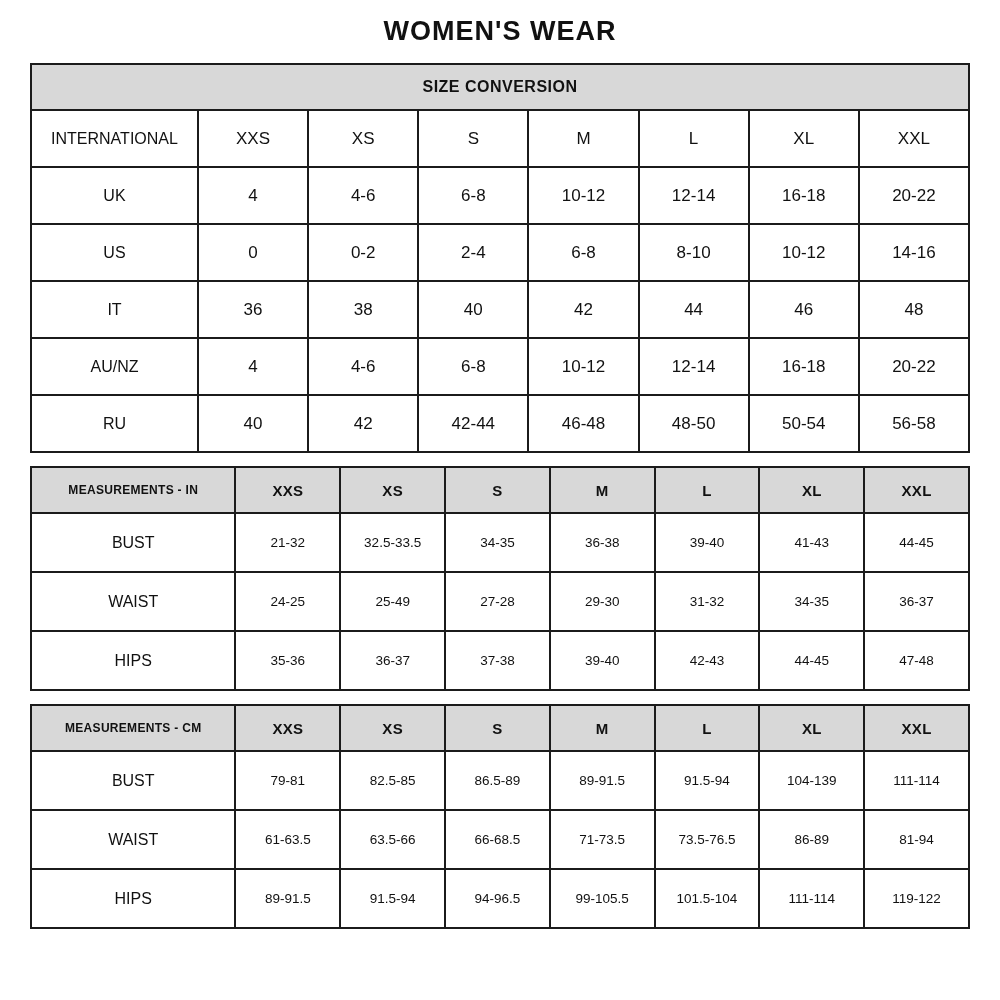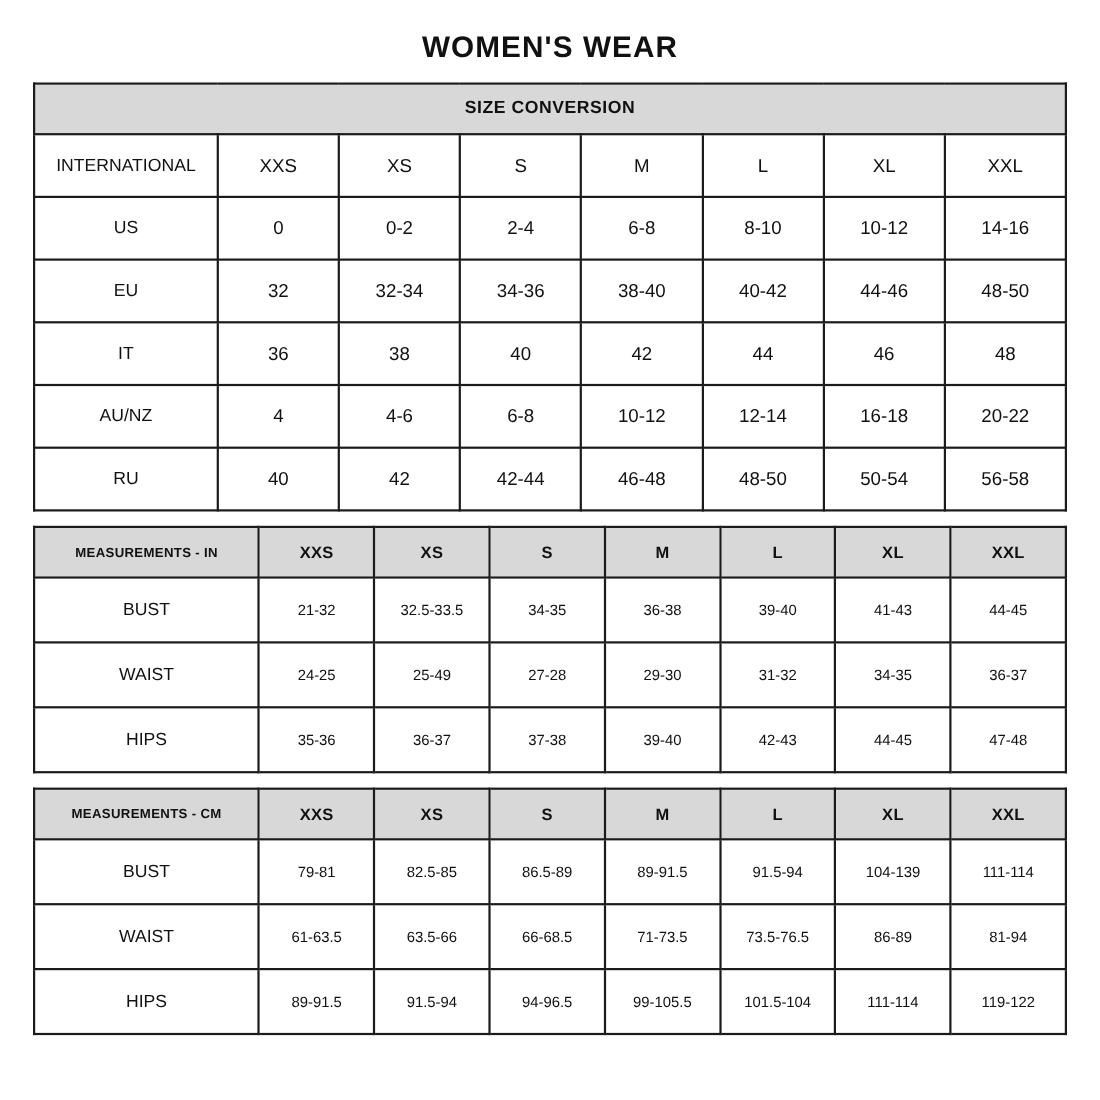--- a/index.html
+++ b/index.html
@@ -4,21 +4,21 @@
 <style>
   :root{
     --header-bg:#d8d8d8;
     --border:#1b1b1b;
     --text:#111111;
     --page-bg:#ffffff;
   }
   *{box-sizing:border-box;}
   html,body{margin:0;padding:0;background:var(--page-bg);}
   body{font-family:"Liberation Sans", sans-serif;color:var(--text);}
-  .page{width:1000px;height:997px;padding:24px 30px 18px;}
+  .page{width:1000px;height:997px;padding:12px 30px 18px;}
   .title{
     text-align:center;
     font-size:27px;
     font-weight:700;
     letter-spacing:1px;
     margin:4px 0 16px;
   }
   table{width:100%;border-collapse:collapse;table-layout:fixed;}
   th,td{
     border:2px solid var(--border);
@@ -83,40 +83,40 @@
         <td class="rowlbl">INTERNATIONAL</td>
         <td>XXS</td>
         <td>XS</td>
         <td>S</td>
         <td>M</td>
         <td>L</td>
         <td>XL</td>
         <td>XXL</td>
       </tr>
       <tr>
+        <td class="rowlbl">UK</td>
+        <td>4</td>
+        <td>4-6</td>
+        <td>6-8</td>
+        <td>10-12</td>
+        <td>12-14</td>
+        <td>16-18</td>
+        <td>20-22</td>
+      </tr>
+      <tr>
         <td class="rowlbl">US</td>
         <td>0</td>
         <td>0-2</td>
         <td>2-4</td>
         <td>6-8</td>
         <td>8-10</td>
         <td>10-12</td>
         <td>14-16</td>
       </tr>
       <tr>
-        <td class="rowlbl">EU</td>
-        <td>32</td>
-        <td>32-34</td>
-        <td>34-36</td>
-        <td>38-40</td>
-        <td>40-42</td>
-        <td>44-46</td>
-        <td>48-50</td>
-      </tr>
-      <tr>
         <td class="rowlbl">IT</td>
         <td>36</td>
         <td>38</td>
         <td>40</td>
         <td>42</td>
         <td>44</td>
         <td>46</td>
         <td>48</td>
       </tr>
       <tr>

